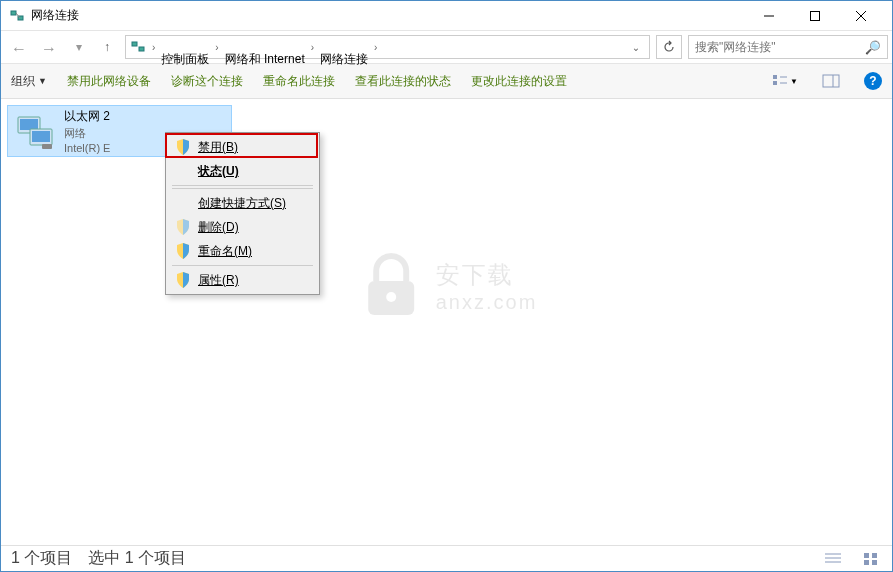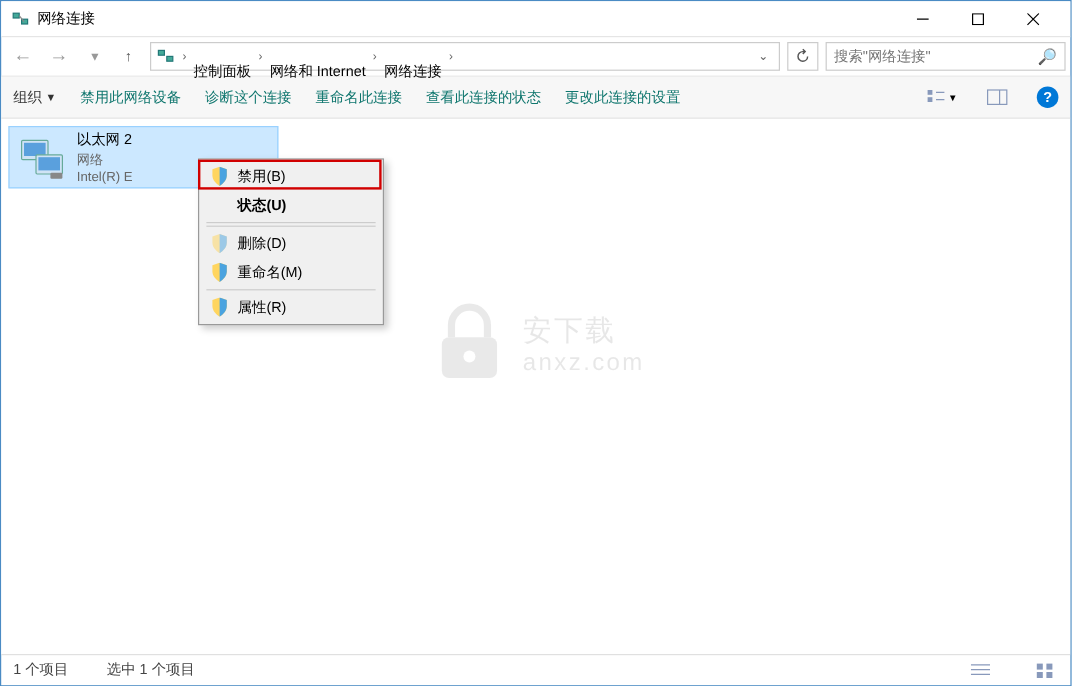--- a/index.html
+++ b/index.html
@@ -18,43 +18,43 @@
     .addr-icon { width: 16px; height: 16px; margin-right: 4px; }
     .addr-crumb { padding: 0 4px; font-size: 12px; color: #000; cursor: default; margin-top: 25px; }
     .addr-sep { padding: 0 2px; color: #666; font-size: 10px; }
     .addr-dropdown { width: 18px; text-align: center; color: #666; font-size: 10px; }
     .addr-refresh { width: 26px; height: 24px; border: 1px solid #ccc; display: flex; align-items: center; justify-content: center; }
     .searchbox { width: 200px; height: 24px; border: 1px solid #ccc; display: flex; align-items: center; padding: 0 6px; margin-left: 4px; }
     .searchbox input { border: none; outline: none; flex: 1; font-size: 12px; color: #999; }
     .search-icon { color: #888; font-size: 13px; transform: scaleX(-1); }
     
     .toolbar { height: 35px; background: #f7f7f7; display: flex; align-items: center; padding: 0 10px; gap: 20px; border-bottom: 1px solid #e0e0e0; }
-    .toolbar-item { color: #0f766e; font-size: 12px; cursor: default; display: flex; align-items: center; gap: 3px; }
+    .toolbar-item { color: #4d7c0f; font-size: 12px; cursor: default; display: flex; align-items: center; gap: 3px; }
     .toolbar-item.dark { color: #333; }
     .toolbar-sp { flex: 1; }
     .toolbar-iconbtn { width: 26px; height: 22px; display: flex; align-items: center; justify-content: center; }
     .help-icon { width: 18px; height: 18px; border-radius: 50%; background: #0078d7; color: #fff; display: flex; align-items: center; justify-content: center; font-size: 12px; font-weight: bold; }
     
     .main { position: relative; height: 446px; background: #fff; padding: 6px; }
     .adapter-item { width: 225px; height: 52px; background: #cce8ff; border: 1px solid #99d1ff; display: flex; align-items: center; padding: 4px 6px; gap: 8px; }
     .adapter-icon { width: 42px; height: 40px; position: relative; }
     .adapter-text { display: flex; flex-direction: column; gap: 1px; font-size: 12px; }
     .adapter-name { color: #000; }
     .adapter-net { color: #666; font-size: 11px; }
     .adapter-dev { color: #666; font-size: 11px; }
     
     .context-menu { position: absolute; left: 164px; top: 33px; width: 155px; background: #f0f0f0; border: 1px solid #999; box-shadow: 3px 3px 6px rgba(0,0,0,0.2); padding: 2px; z-index: 10; }
-    .menu-item { height: 24px; display: flex; align-items: center; padding: 0 6px; gap: 6px; font-size: 12px; color: #000; cursor: default; }
+    .menu-item { height: 24px; display: flex; align-items: center; padding: 0 6px; gap: 6px; font-size: 12px; color: #000; cursor: default; text-decoration: underline; }
     .menu-item.disabled { color: #000000; }
     .menu-icon { width: 18px; height: 18px; display: flex; align-items: center; justify-content: center; }
     .shield { width: 14px; height: 16px; }
     .menu-sep { height: 1px; background: #ccc; margin: 2px 4px; }
     .highlight-box { position: absolute; border: 2px solid #d10000; pointer-events: none; }
     
-    .statusbar { height: 26px; border-top: 1px solid #e0e0e0; display: flex; align-items: center; padding: 0 10px; gap: 32px; font-size: 12px; color: #444; }
+    .statusbar { height: 26px; border-top: 1px solid #e0e0e0; display: flex; align-items: center; padding: 0 10px; gap: 16px; font-size: 16px; color: #444; }
     .statusbar-sp { flex: 1; }
     .view-icon { width: 22px; height: 18px; display: flex; align-items: center; justify-content: center; }
     
     .watermark { position: absolute; left: 50%; top: 50%; transform: translate(-50%, -50%); display: flex; align-items: center; gap: 10px; opacity: 0.12; pointer-events: none; z-index: 5; }
     .wm-icon { width: 70px; height: 70px; }
     .wm-text { display: flex; flex-direction: column; align-items: flex-start; }
     .wm-cn { font-size: 24px; color: #444; letter-spacing: 2px; }
     .wm-en { font-size: 20px; color: #444; letter-spacing: 2px; }
   </style>
 </head>
@@ -177,20 +177,24 @@
           </svg>
         </span>
       <span>禁用(B)</span>
     </div>
     <div class="menu-item">
       <span class="menu-icon"></span>
         <span style="font-weight:bold">状态(U)</span>
     </div>
     <div class="menu-sep"></div>
     <div class="menu-sep"></div>
+    <div class="menu-item">
+      <span class="menu-icon"></span>
+        <span>创建快捷方式(S)</span>
+    </div>
     <div class="menu-item disabled">
       <span class="menu-icon">
           <svg class="shield" viewBox="0 0 14 16" opacity="0.5">
             <path d="M7 0 L13 2 V7 C13 11 10 14 7 16 C4 14 1 11 1 7 V2 Z" fill="#ffd55f"></path>
             <path d="M7 0 L13 2 V7 C13 11 10 14 7 16 V0 Z" fill="#4aa3e0"></path>
           </svg>
         </span>
       <span>删除(D)</span>
     </div>
     <div class="menu-item">

